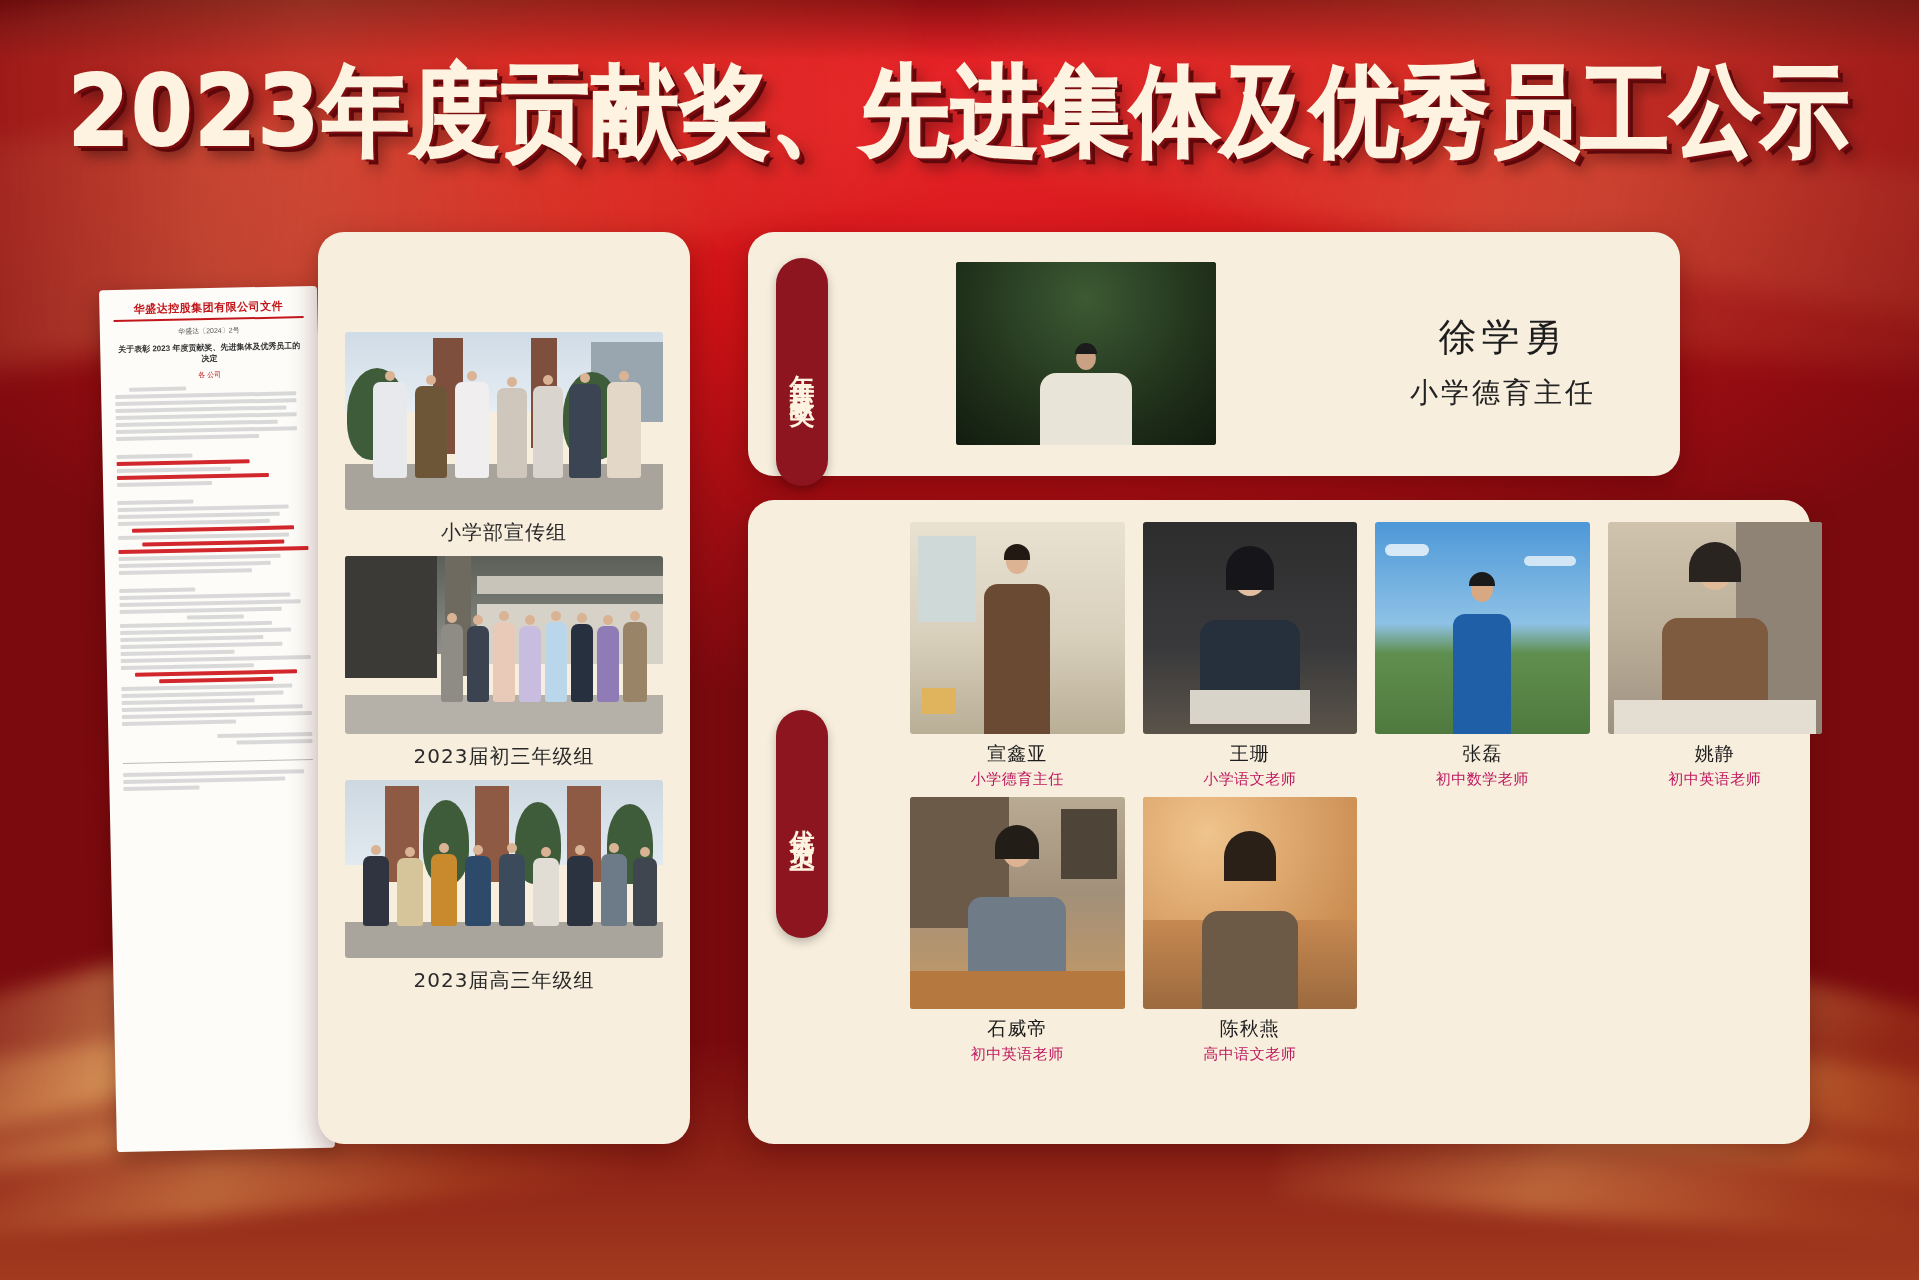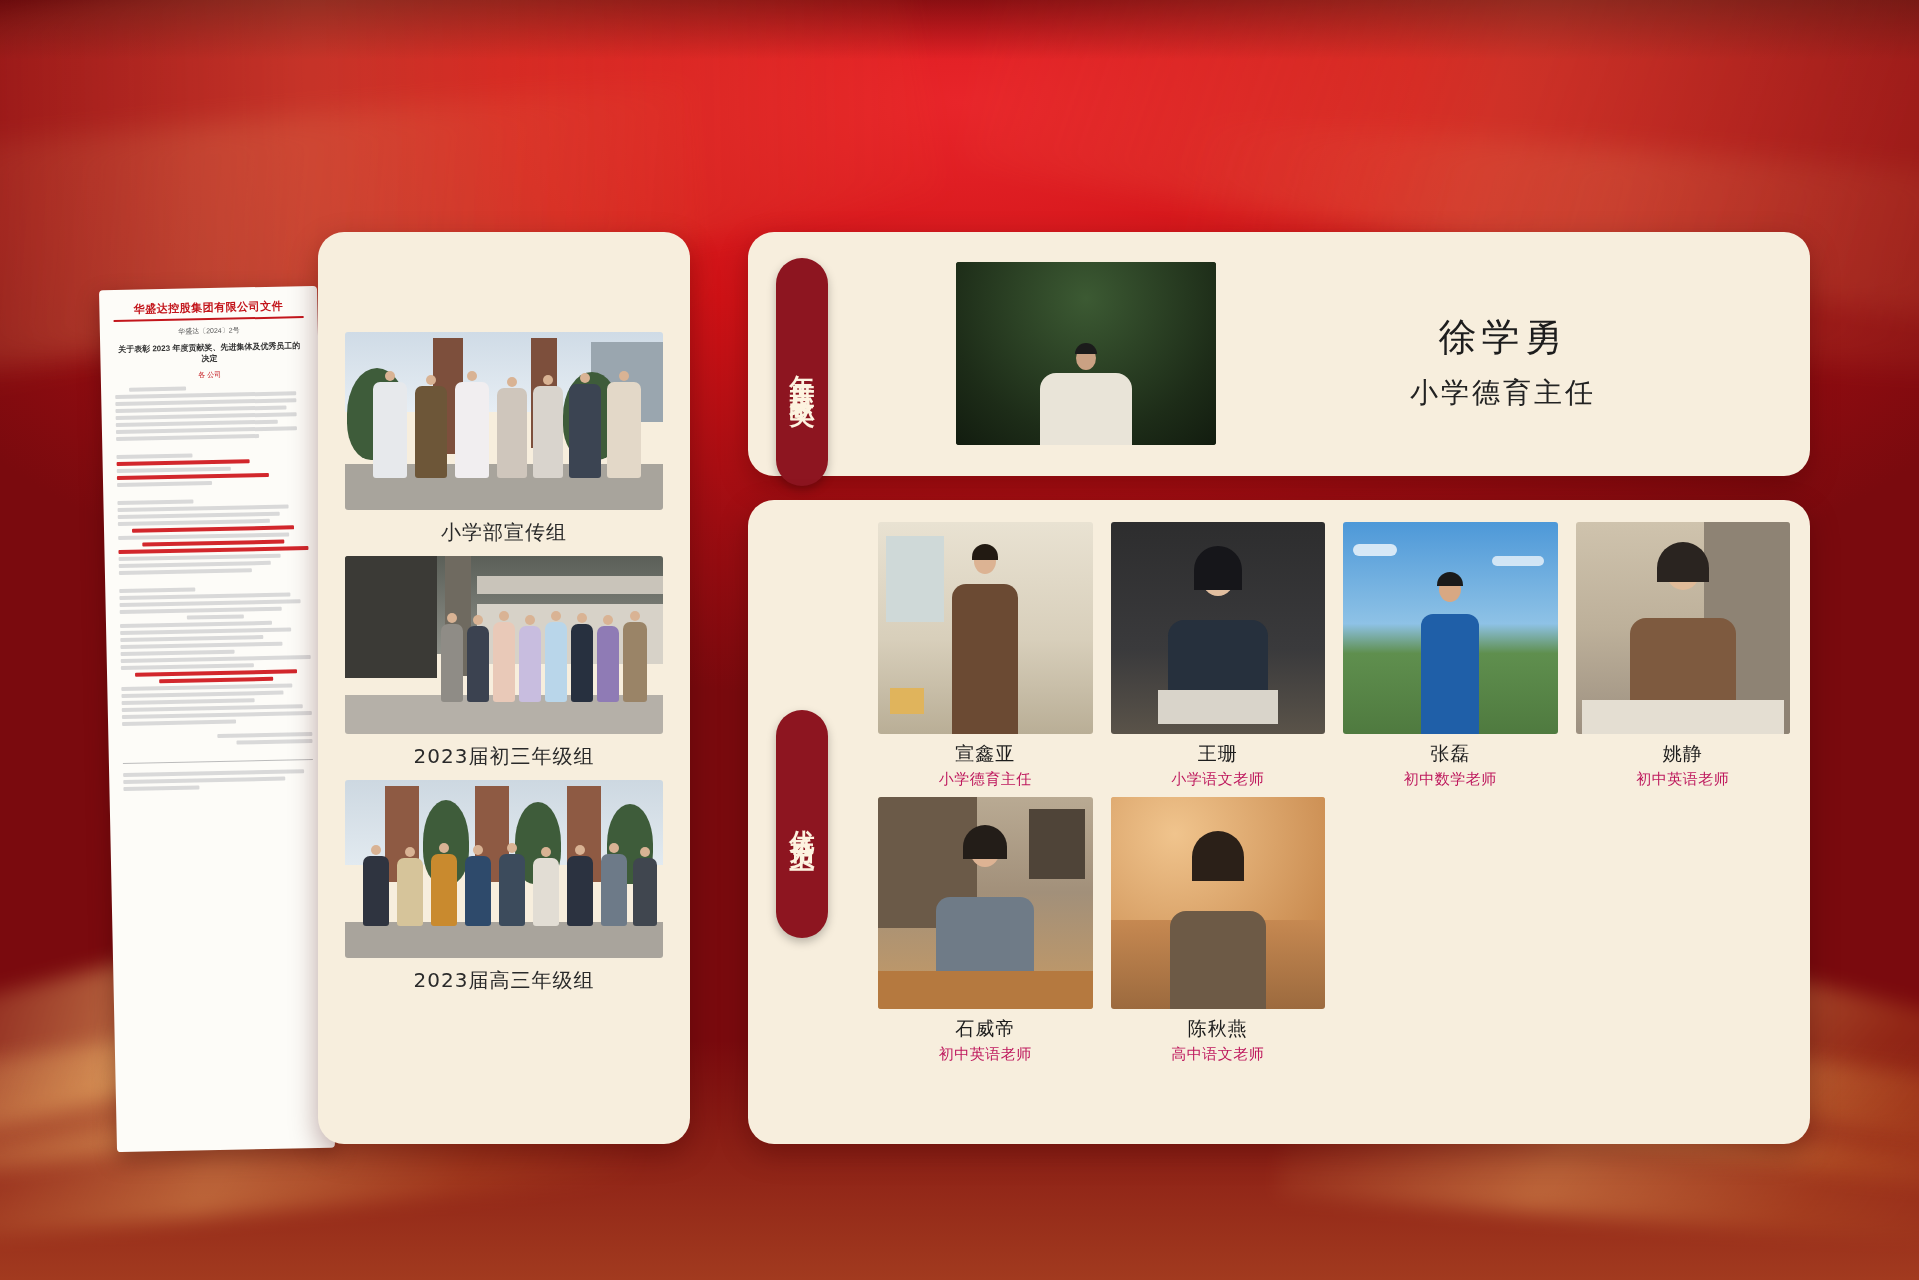--- a/index.html
+++ b/index.html
@@ -140,21 +140,21 @@
   
   .scene { position:absolute; inset:0; }
   .sky { position:absolute; left:0; top:0; right:0; height:45%; background:linear-gradient(180deg,#cfdbe6,#e7eef4); }
   .ground { position:absolute; left:0; bottom:0; right:0; height:24%; background:#b9b2aa; }
   .bldg { position:absolute; background:#8d6a58; }
   .tree { position:absolute; background:#3e5c3a; border-radius:50% 50% 40% 40%; }
   .person { position:absolute; bottom:18%; border-radius:7px 7px 3px 3px; }
   .head { position:absolute; width:10px; height:10px; border-radius:50%; background:#d9b394; left:50%; transform:translateX(-50%); top:-11px; }
 
   
-  .ann-card { left: 748px; top: 232px; width: 1062px; height: 244px; }
+  .ann-card { left: 748px; top: 232px; width: 932px; height: 244px; }
   .badge-vert {
     position:absolute; left: 28px; top: 26px;
     width: 52px; height: 192px;
     background:#8d1520; color:#fdf3e0;
     border-radius: 26px;
     display:flex; align-items:center; justify-content:center;
     box-shadow: 0 4px 10px rgba(0,0,0,.25);
   }
   .badge-vert span {
     writing-mode: vertical-rl;
@@ -177,21 +177,21 @@
     font-family: "DejaVu Sans", sans-serif;
   }
 
   
   .emp-card { left: 748px; top: 500px; width: 1062px; height: 644px; }
   .emp-grid {
     position:absolute; left: 130px; top: 22px; width: 912px;
     display:grid; grid-template-columns: repeat(4, 1fr);
     column-gap: 18px; row-gap: 8px;
   }
-  .emp-item { width: 100%; }
+  .emp-item { width: 100%; margin-left: 32px; }
   .emp-photo {
     width: 100%; height: 212px; border-radius:3px; overflow:hidden; position:relative;
   }
   .emp-name {
     text-align:center; font-size: 19px; color:#1d1d1d; margin-top:7px; letter-spacing:1px;
     font-family: "DejaVu Sans", sans-serif;
   }
   .emp-role {
     text-align:center; font-size: 15px; color:#be185d; margin-top:3px; letter-spacing:.5px;
     font-family: "DejaVu Sans", sans-serif;
@@ -212,20 +212,23 @@
   <div class="ribbon rb4"></div>
 
   <div class="goldwave gw-l1"></div>
   <div class="goldwave gw-l2"></div>
   <div class="goldwave gw-l3"></div>
   <div class="goldwave gw-r1"></div>
   <div class="goldwave gw-r2"></div>
   <div class="goldwave gw-r3"></div>
   <div class="bottomglow"></div>
 
+  <div class="title-wrap">
+    <div class="title">2023年度贡献奖、先进集体及优秀员工公示</div>
+  </div>
 
   <div class="card doc-card">
     <div class="doc-title">华盛达控股集团有限公司文件</div>
     <div class="doc-rule"></div>
     <div class="doc-sub">华盛达〔2024〕2号</div>
     <div class="doc-head2">关于表彰 2023 年度贡献奖、先进集体及优秀员工的决定</div>
     <div class="doc-stamp">各 公司</div>
 
     <div>
       <div class="ln w30 ind"></div>

